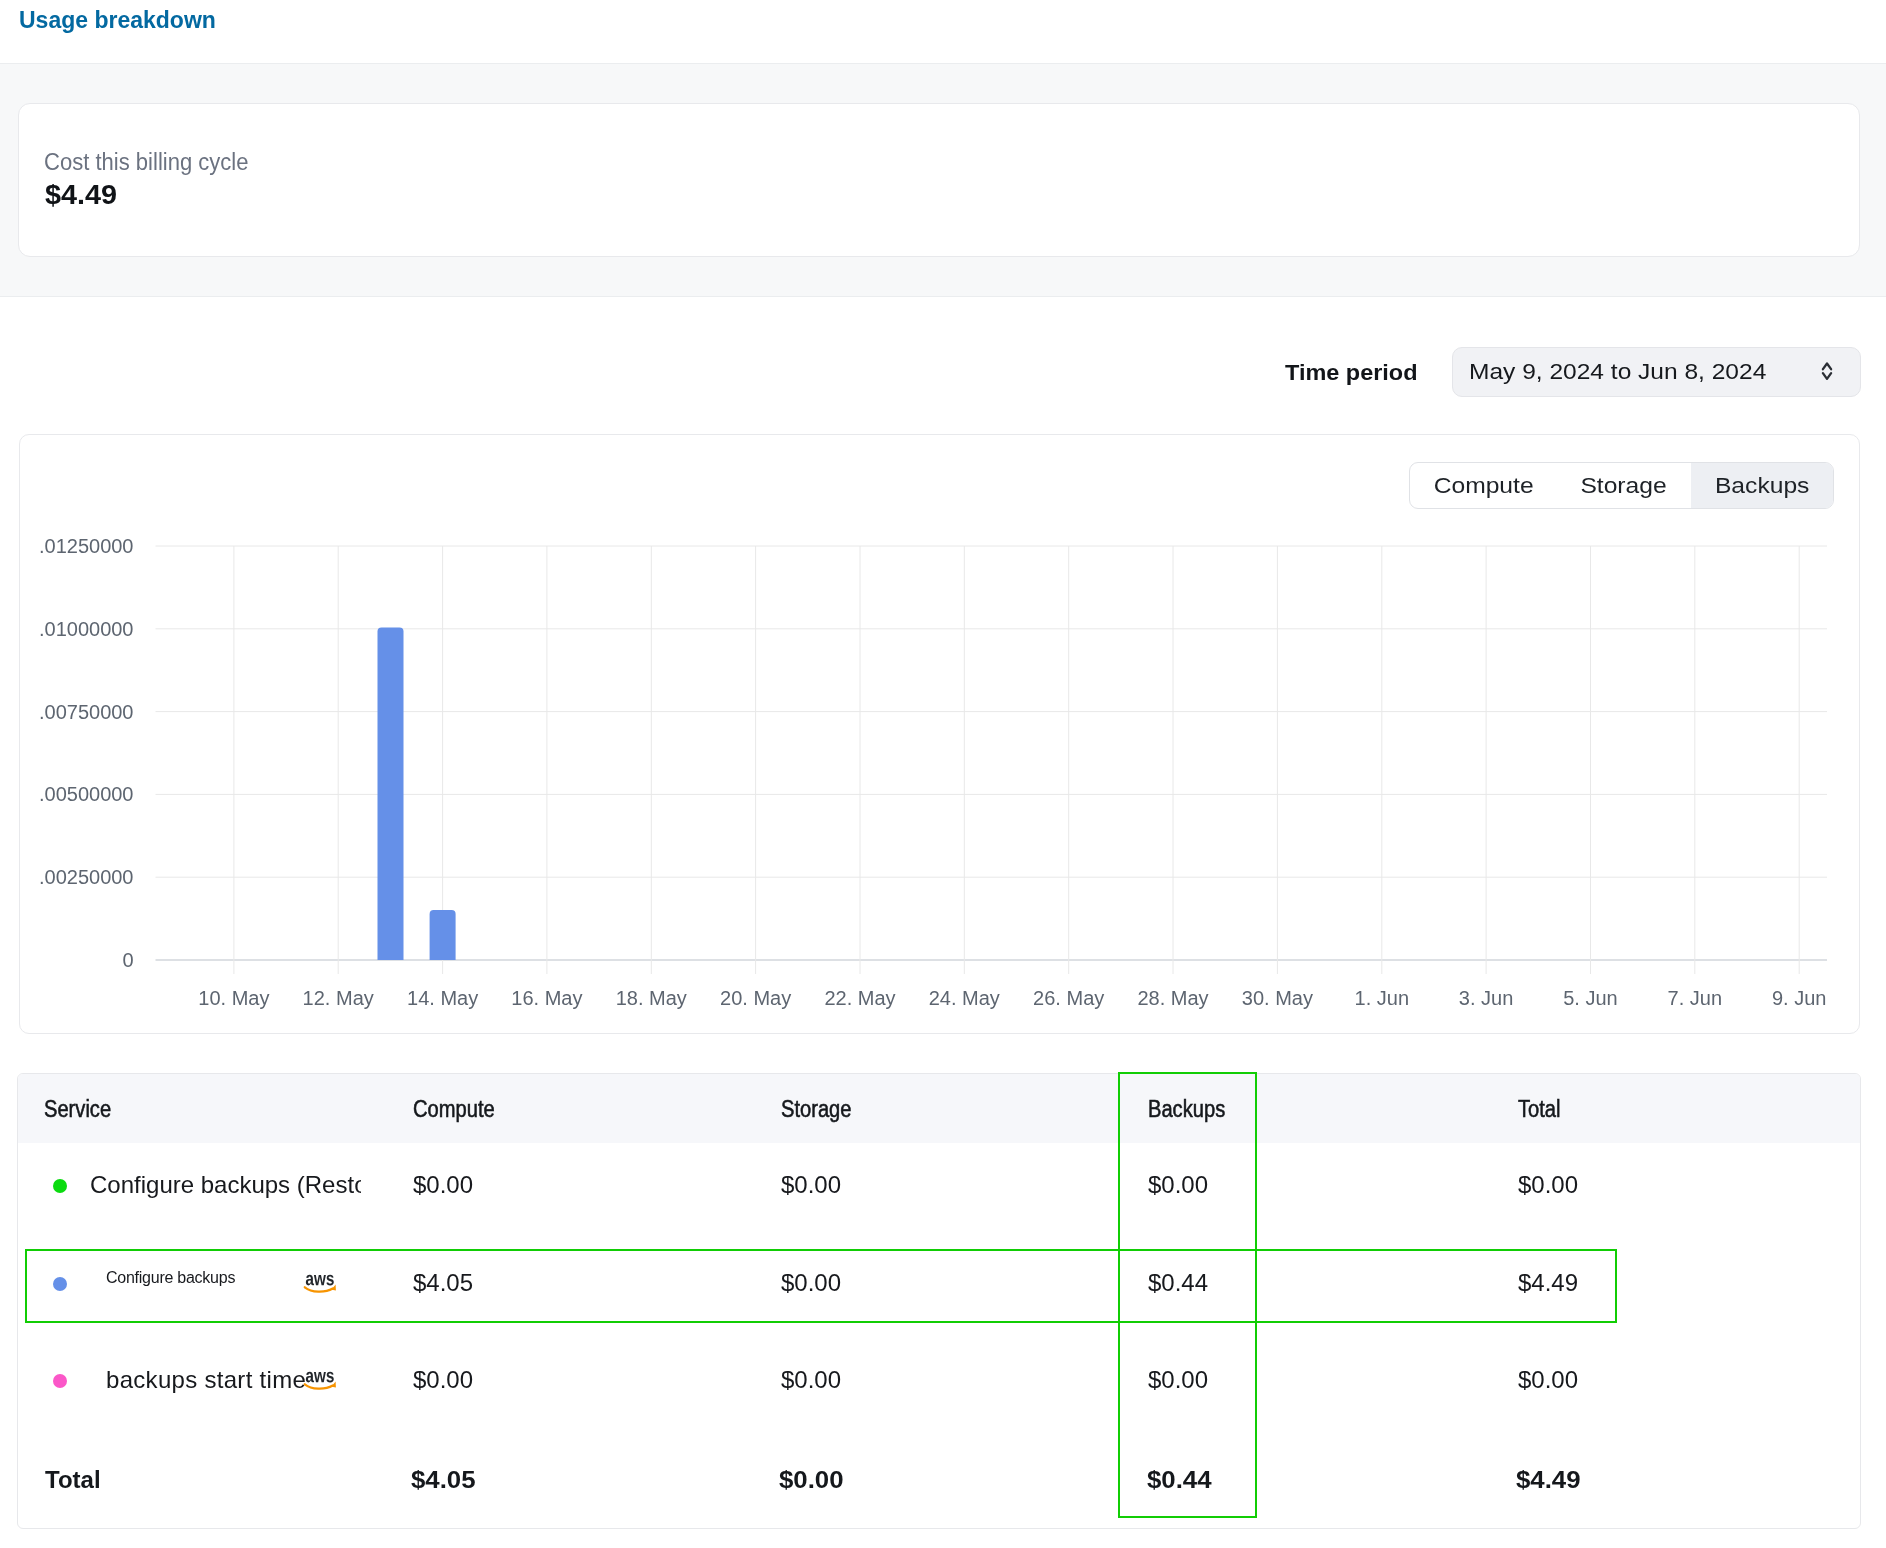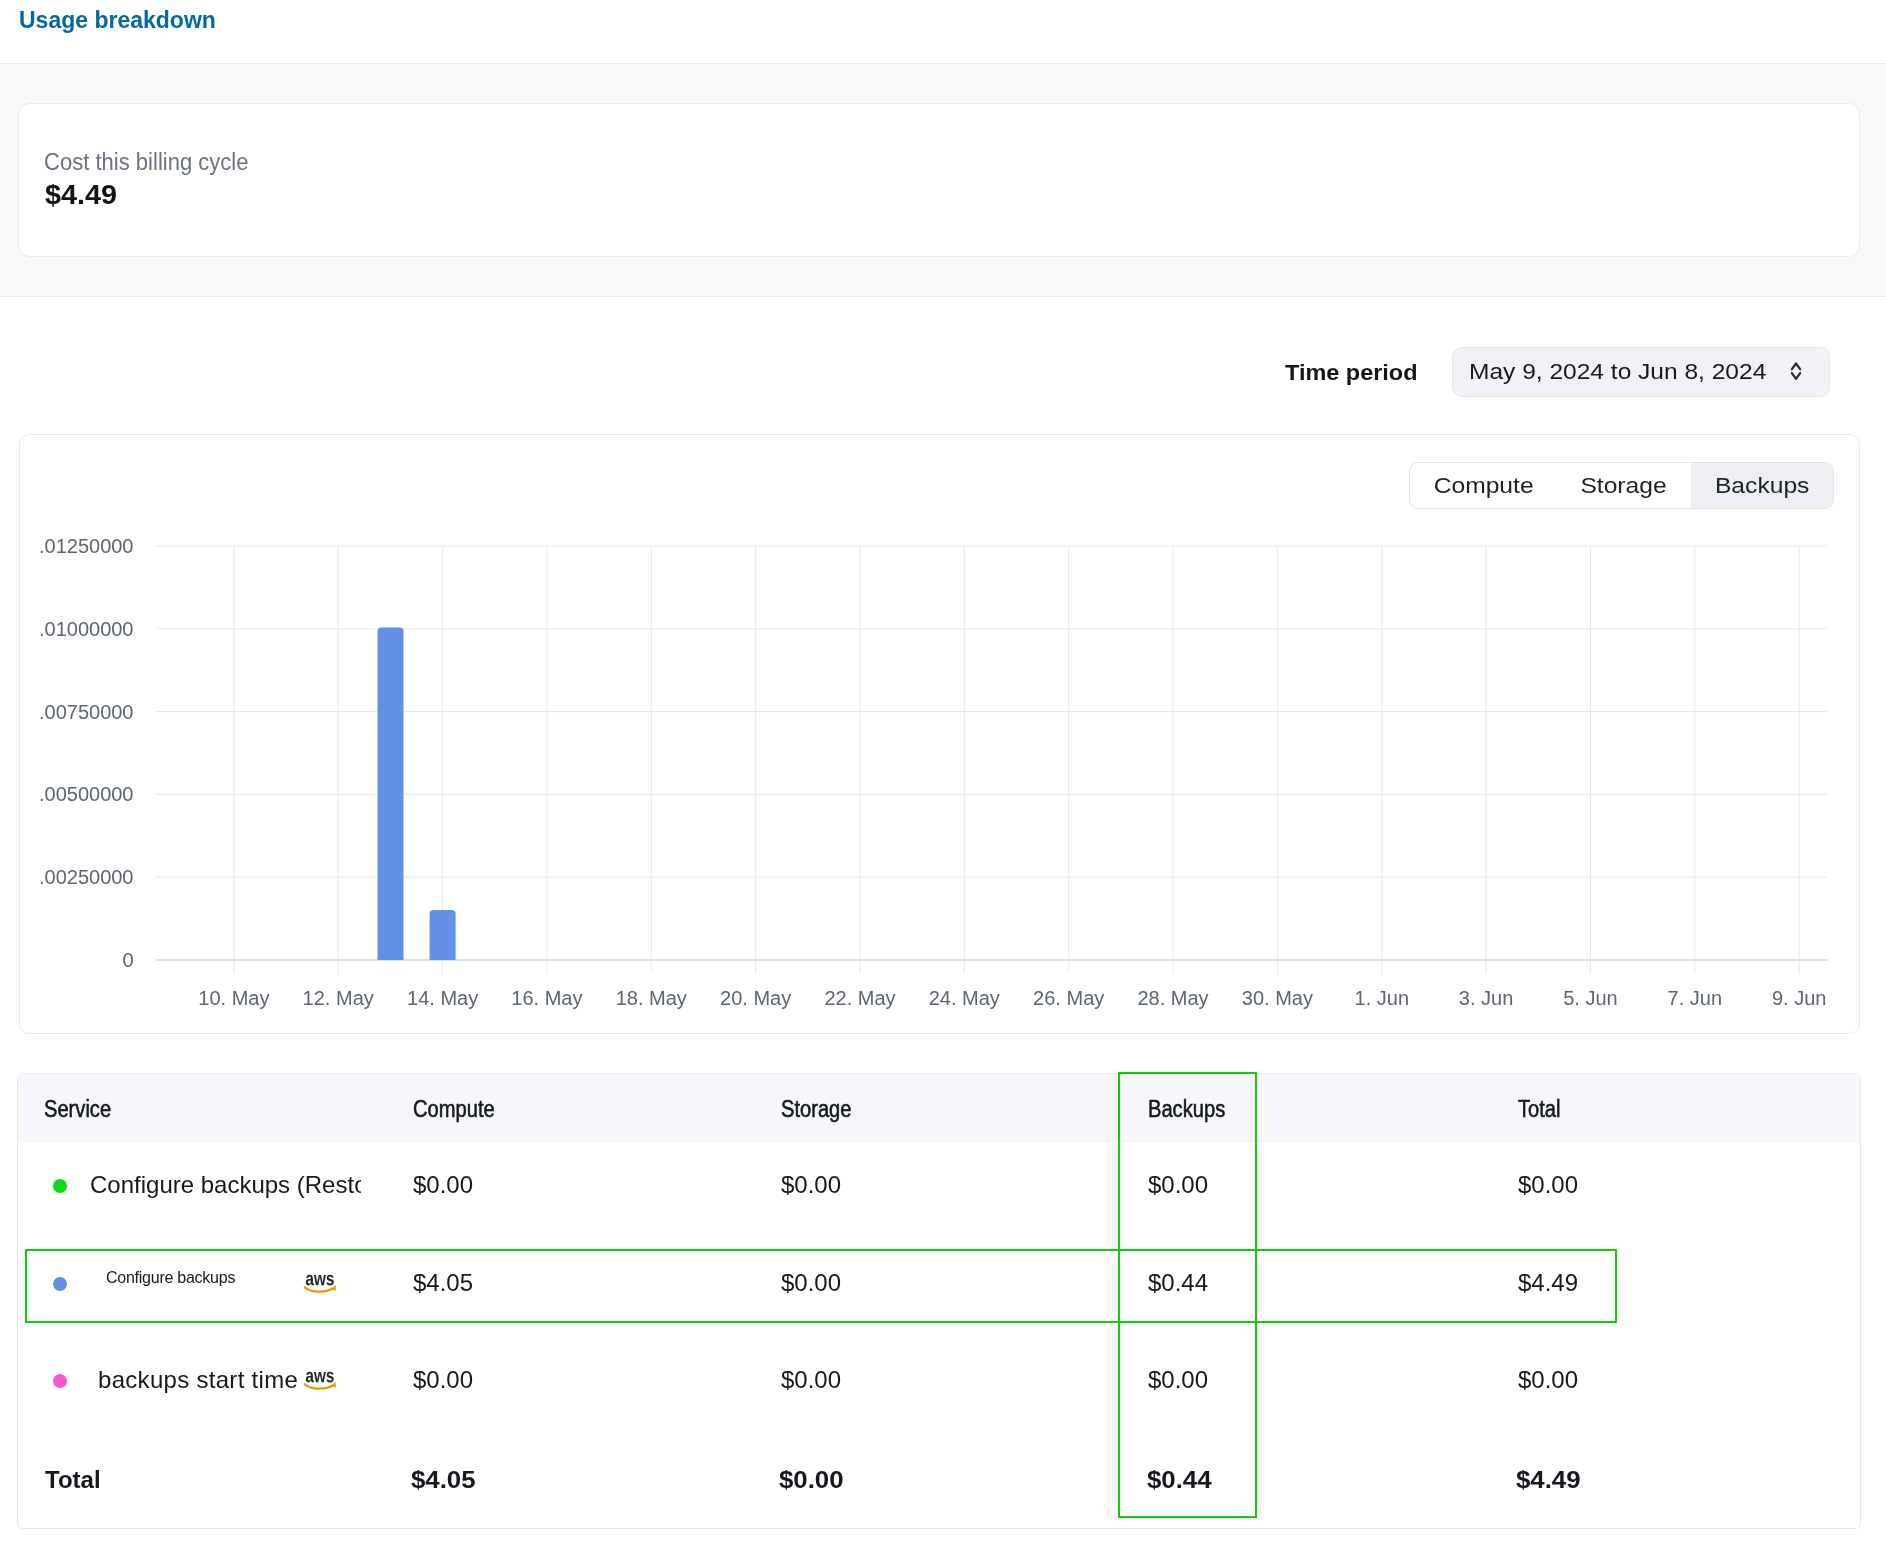--- a/index.html
+++ b/index.html
@@ -11,21 +11,21 @@
 
 <div class="abs" style="left:19px; top:6.5px; font-size:23px; font-weight:700; color:#0369a1; letter-spacing:0px;">Usage breakdown</div>
 
 <div class="abs" style="left:0; top:63px; width:1886px; height:234px; background:#f7f8f9; border-top:1px solid #ebedef; border-bottom:1px solid #ebedef;"></div>
 
 <div class="abs" style="left:18px; top:103px; width:1842px; height:154px; background:#fff; border:1px solid #e8e9ec; border-radius:12px;"></div>
 <div class="abs" style="left:44px; top:149px; font-size:23px; color:#6b7280; transform:scaleX(0.958); transform-origin:left top;">Cost this billing cycle</div>
 <div class="abs" style="left:44.5px; top:180px; font-size:27px; font-weight:700; color:#101317; transform:scaleX(1.066); transform-origin:left top;">$4.49</div>
 
 <div class="abs" style="left:1285px; top:359.5px; font-size:22px; font-weight:700; color:#121519; transform:scaleX(1.066); transform-origin:left top;">Time period</div>
-<div class="abs" style="left:1452px; top:347px; width:378px; height:50px; background:#f1f2f5; border:1px solid #e4e5e9; border-radius:10px;">
+<div class="abs" style="left:1452px; top:347px; width:409px; height:50px; background:#f1f2f5; border:1px solid #e4e5e9; border-radius:10px;">
   <div class="abs" style="left:16px; top:11px; font-size:22px; color:#16191d; transform:scaleX(1.115); transform-origin:left top;">May 9, 2024 to Jun 8, 2024</div>
   <svg class="abs" style="right:22px; top:10px;" width="22" height="26" viewBox="0 0 22 26">
     <path d="M6.9 11.2 L11 5.5 L15.1 11.2" fill="none" stroke="#2b2f35" stroke-width="2.3" stroke-linecap="round" stroke-linejoin="round"></path>
     <path d="M6.9 15.2 L11 20.9 L15.1 15.2" fill="none" stroke="#2b2f35" stroke-width="2.3" stroke-linecap="round" stroke-linejoin="round"></path>
   </svg>
 </div>
 
 <div class="abs" style="left:19px; top:434px; width:1841px; height:600px; background:#fff; border:1px solid #e8e9ec; border-radius:10px;"></div>
 
 <div class="abs" style="left:1409px; top:462px; width:425px; height:47px; border:1px solid #e0e2e6; border-radius:9px; overflow:hidden; display:flex;">
@@ -145,21 +145,21 @@
       <path d="M3.8 17.3 C 10.5 22.6 23.5 23.1 31.8 18.6" fill="none" stroke="#f79400" stroke-width="2.3" stroke-linecap="round"></path>
       <path d="M34.6 14.6 L34.9 20.6 L29.2 19.4 Q33 17.6 34.6 14.6 Z" fill="#f79400"></path>
     </svg>
   </div>
 <div class="abs" style="left:413px; top:1269px; font-size:24px; color:#17191d;">$4.05</div>
 <div class="abs" style="left:781px; top:1269px; font-size:24px; color:#17191d;">$0.00</div>
 <div class="abs" style="left:1148px; top:1269px; font-size:24px; color:#17191d;">$0.44</div>
 <div class="abs" style="left:1518px; top:1269px; font-size:24px; color:#17191d;">$4.49</div>
 
 <div class="abs" style="left:53px; top:1374px; width:14px; height:14px; border-radius:50%; background:#fb57c8;"></div>
-<div class="abs" style="left:98px; top:1366px; font-size:24px; color:#17191d; letter-spacing:0.3px;">backups start time</div>
+<div class="abs" style="left:106px; top:1366px; font-size:24px; color:#17191d; letter-spacing:0.3px;">backups start time</div>
 <div class="abs" style="left:301px; top:1367px; width:36px; height:25px;">
     <svg style="position:absolute; left:0; top:0;" width="37" height="26" viewBox="0 0 37 26">
       <g transform="translate(4.4,15.2)">
         <path d="M2.94 0.19Q1.77 0.19 1.11 -0.62Q0.45 -1.44 0.45 -2.91Q0.45 -4.51 1.27 -5.35Q2.09 -6.19 3.65 -6.21L5.39 -6.24V-6.77Q5.39 -7.78 5.12 -8.27Q4.84 -8.76 4.21 -8.76Q3.63 -8.76 3.35 -8.42Q3.08 -8.08 3.01 -7.30L0.82 -7.43Q1.02 -8.94 1.90 -9.71Q2.78 -10.49 4.30 -10.49Q5.84 -10.49 6.67 -9.53Q7.50 -8.57 7.50 -6.80V-3.05Q7.50 -2.18 7.65 -1.85Q7.81 -1.52 8.17 -1.52Q8.41 -1.52 8.63 -1.58V-0.13Q8.44 -0.08 8.29 -0.03Q8.14 0.02 7.99 0.05Q7.84 0.08 7.68 0.10Q7.51 0.11 7.28 0.11Q6.49 0.11 6.11 -0.38Q5.73 -0.88 5.66 -1.84H5.61Q4.73 0.19 2.94 0.19ZM5.39 -4.77 4.32 -4.75Q3.58 -4.71 3.27 -4.55Q2.97 -4.38 2.81 -4.04Q2.64 -3.69 2.64 -3.12Q2.64 -2.39 2.91 -2.03Q3.18 -1.68 3.62 -1.68Q4.11 -1.68 4.52 -2.02Q4.93 -2.36 5.16 -2.97Q5.39 -3.57 5.39 -4.25Z M18.37 0.00H16.14L14.86 -6.28Q14.77 -6.71 14.50 -8.40L14.11 -6.26L12.81 0.00H10.59L8.49 -10.30H10.47L11.80 -2.43L11.90 -3.13L12.09 -4.25L13.37 -10.30H15.62L16.86 -4.25Q16.97 -3.75 17.17 -2.43L17.38 -3.68L18.55 -10.30H20.50Z M28.37 -3.01Q28.37 -1.51 27.41 -0.66Q26.45 0.19 24.74 0.19Q23.07 0.19 22.19 -0.48Q21.30 -1.15 21.01 -2.57L22.86 -2.92Q23.01 -2.19 23.40 -1.88Q23.79 -1.58 24.74 -1.58Q25.63 -1.58 26.03 -1.87Q26.44 -2.15 26.44 -2.76Q26.44 -3.26 26.11 -3.55Q25.79 -3.84 25.01 -4.04Q23.22 -4.48 22.60 -4.87Q21.98 -5.25 21.65 -5.87Q21.33 -6.48 21.33 -7.38Q21.33 -8.85 22.22 -9.68Q23.12 -10.50 24.76 -10.50Q26.21 -10.50 27.09 -9.79Q27.97 -9.07 28.18 -7.72L26.32 -7.47Q26.23 -8.10 25.88 -8.41Q25.52 -8.72 24.76 -8.72Q24.01 -8.72 23.64 -8.48Q23.26 -8.23 23.26 -7.66Q23.26 -7.22 23.55 -6.95Q23.84 -6.69 24.52 -6.52Q25.47 -6.27 26.21 -6.01Q26.95 -5.75 27.39 -5.39Q27.84 -5.03 28.10 -4.46Q28.37 -3.89 28.37 -3.01Z" fill="#23272c"></path>
       </g>
       <path d="M3.8 17.3 C 10.5 22.6 23.5 23.1 31.8 18.6" fill="none" stroke="#f79400" stroke-width="2.3" stroke-linecap="round"></path>
       <path d="M34.6 14.6 L34.9 20.6 L29.2 19.4 Q33 17.6 34.6 14.6 Z" fill="#f79400"></path>
     </svg>
   </div>
 <div class="abs" style="left:413px; top:1366px; font-size:24px; color:#17191d;">$0.00</div>

